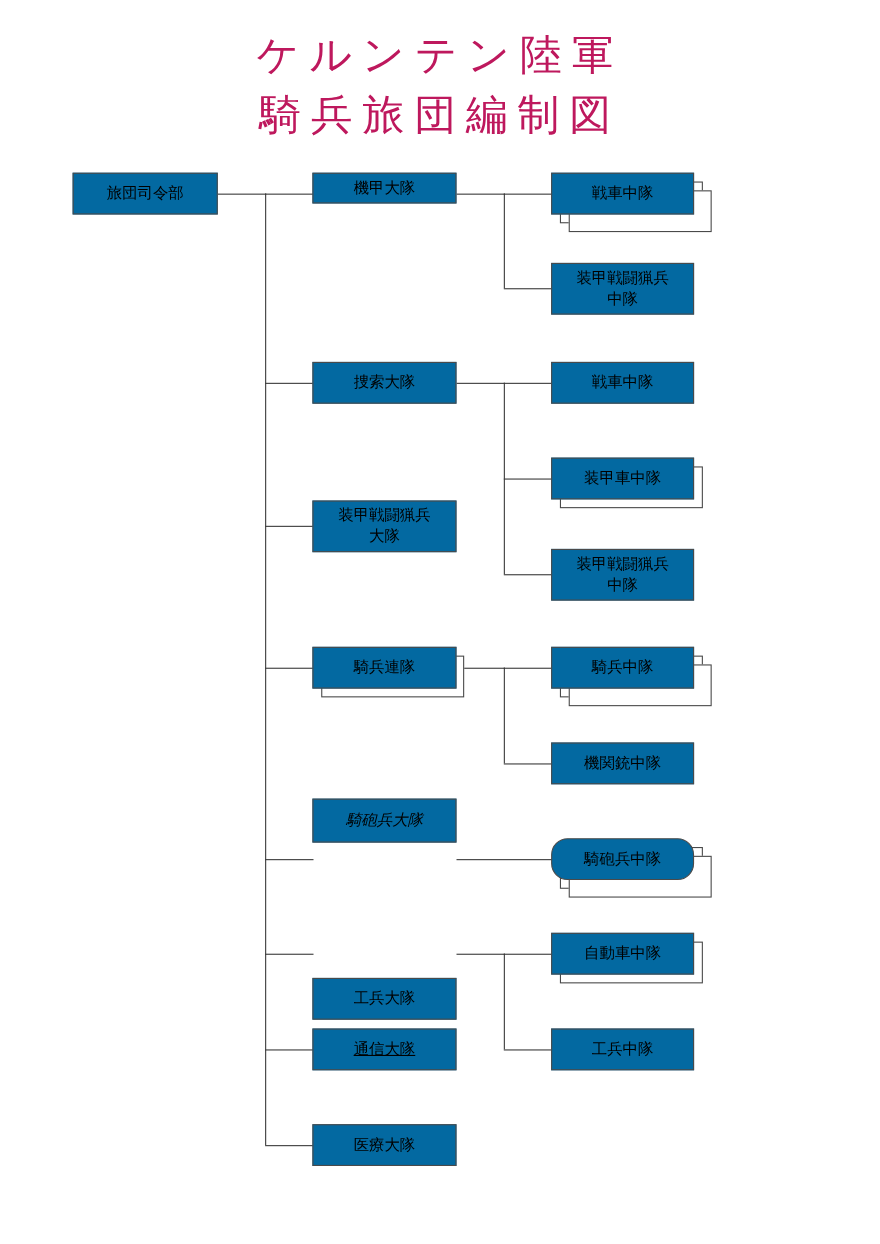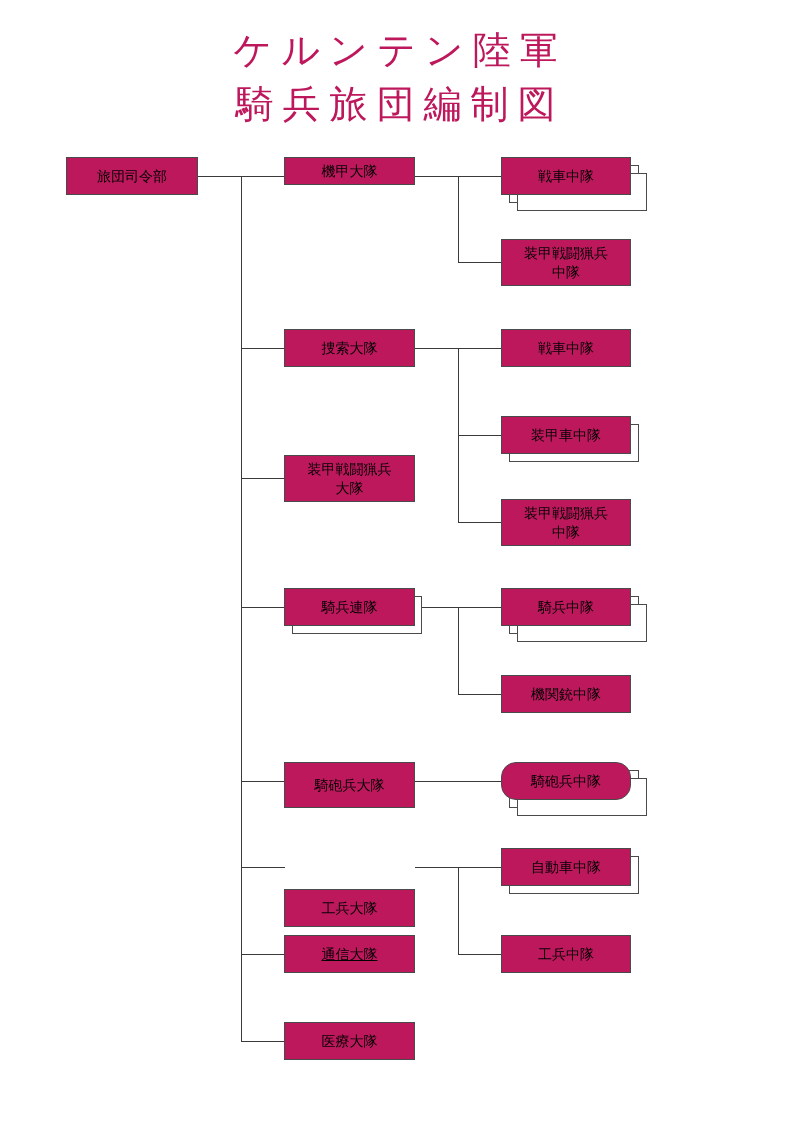--- a/index.html
+++ b/index.html
@@ -31,21 +31,21 @@
     color: #be185d;
     letter-spacing: 9px;
     line-height: 1.42;
     white-space: nowrap;
   }
 
   
   .node {
     position: absolute;
     box-sizing: border-box;
-    background: #be185d;
+    background: #0369a1;
     border: 1px solid #4a4a4a;
     display: flex;
     align-items: center;
     justify-content: center;
     text-align: center;
     color: #000000;
     font-size: 14px;
     line-height: 1.32;
     z-index: 5;
     padding: 0 4px;
@@ -156,21 +156,21 @@
   <div class="node" style="left:284px; top:329px; width:131px; height:38px;">
     <span class="node-label">捜索大隊</span>
   </div>
   <div class="node" style="left:284px; top:455px; width:131px; height:47px;">
     <span class="node-label">装甲戦闘猟兵
 大隊</span>
   </div>
   <div class="node" style="left:284px; top:588px; width:131px; height:38px;">
     <span class="node-label">騎兵連隊</span>
   </div>
-  <div class="node" style="left:284px; top:762px; width:131px; height:46px;">
+  <div class="node" style="left:284px; top:726px; width:131px; height:40px;font-style:italic;">
     <span class="node-label">騎砲兵大隊</span>
   </div>
   <div class="node" style="left:284px; top:848px; width:131px; height:38px;margin-top:41px;">
     <span class="node-label">工兵大隊</span>
   </div>
   <div class="node" style="left:284px; top:935px; width:131px; height:38px;text-decoration:underline;">
     <span class="node-label">通信大隊</span>
   </div>
   <div class="node" style="left:284px; top:1022px; width:131px; height:38px;">
     <span class="node-label">医療大隊</span>

